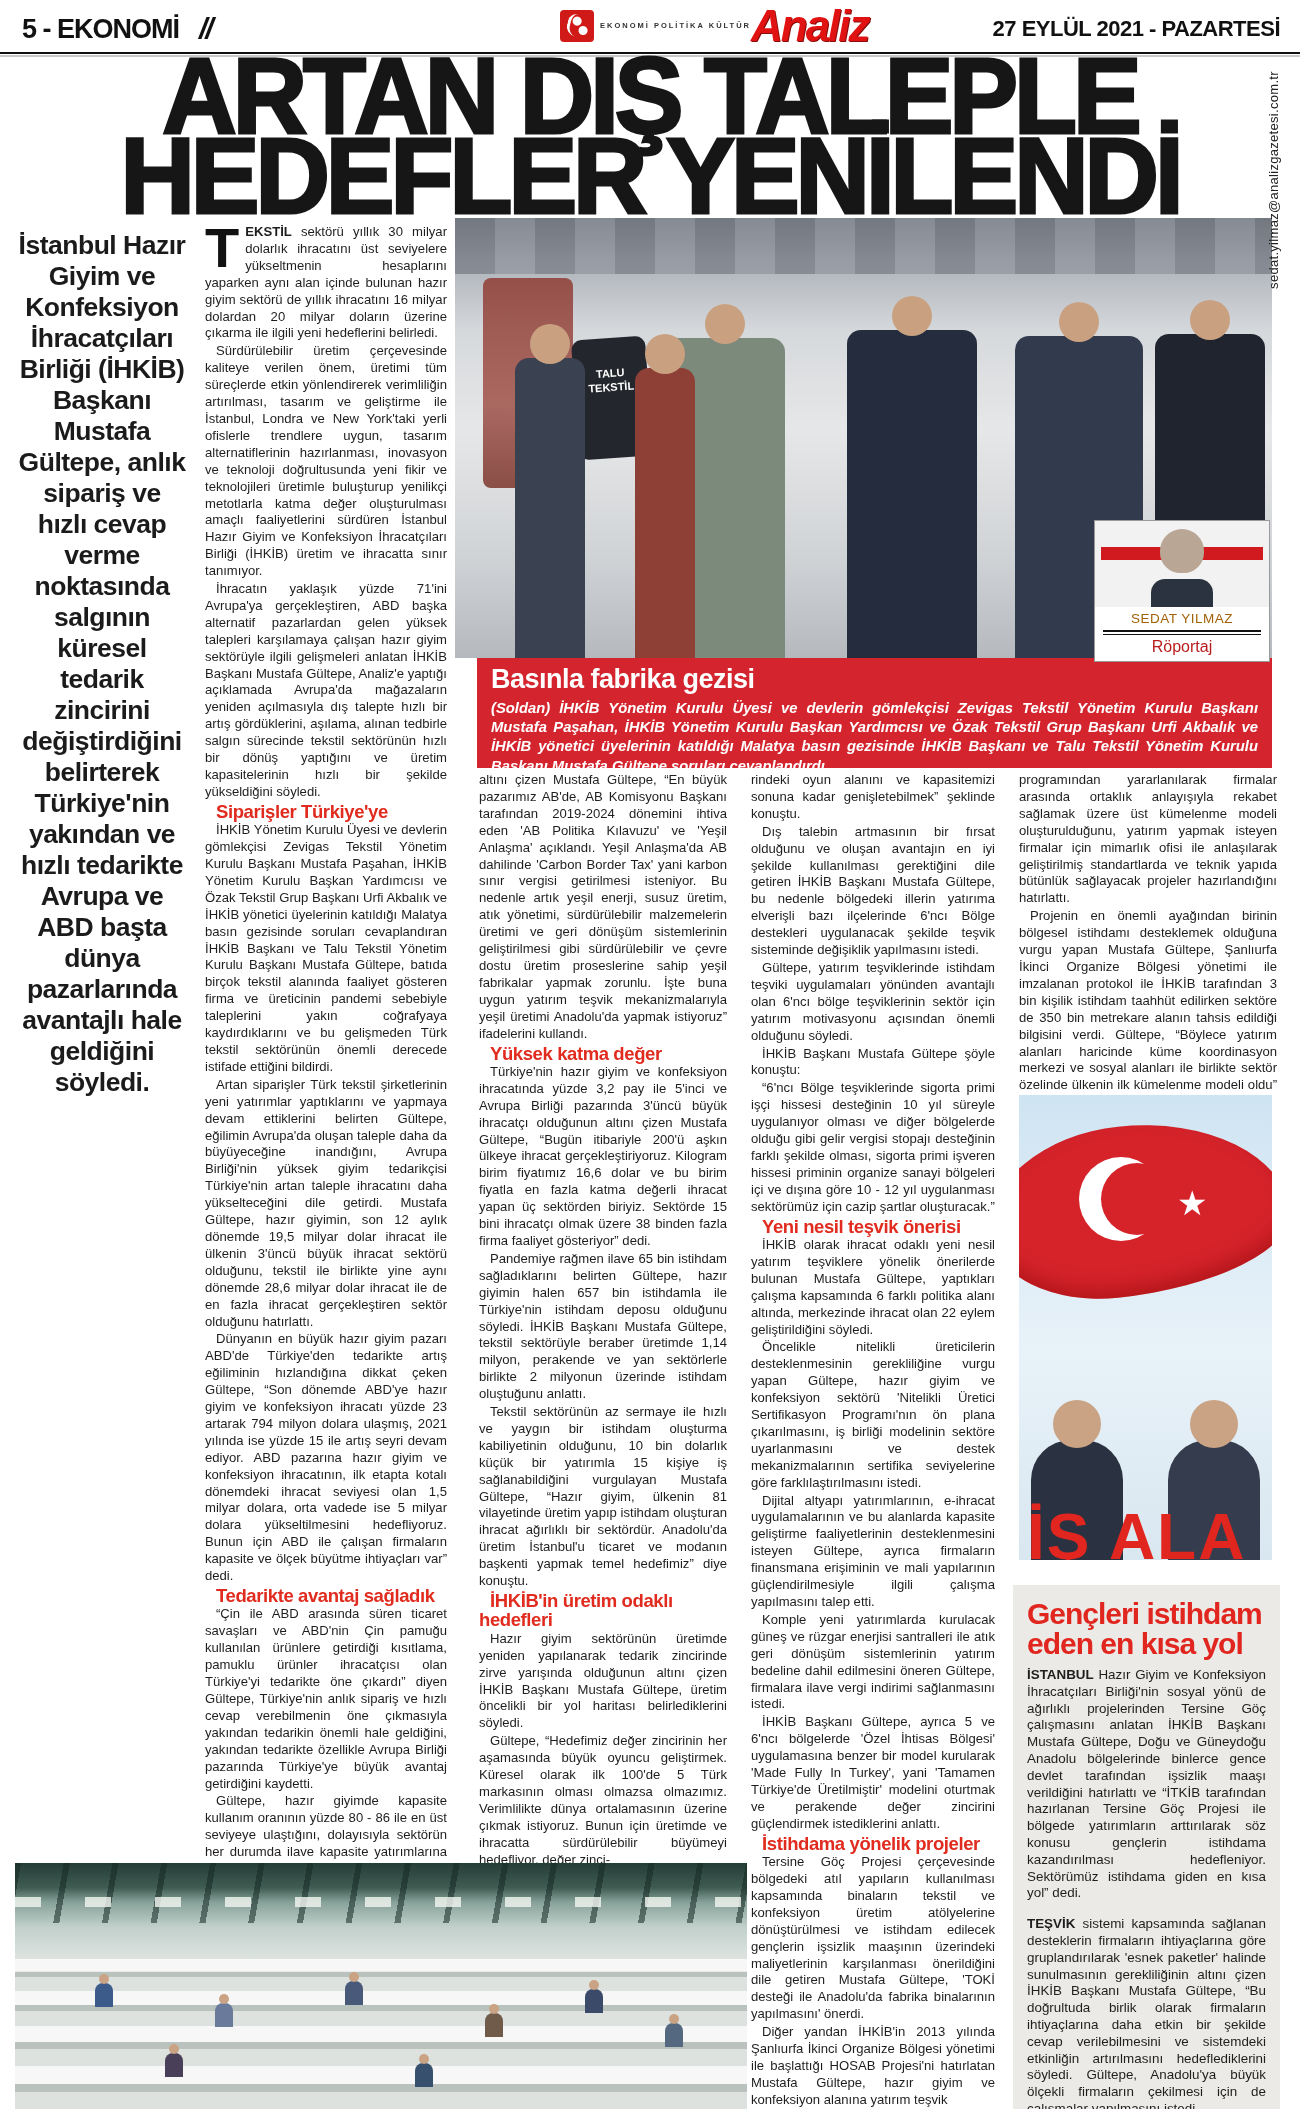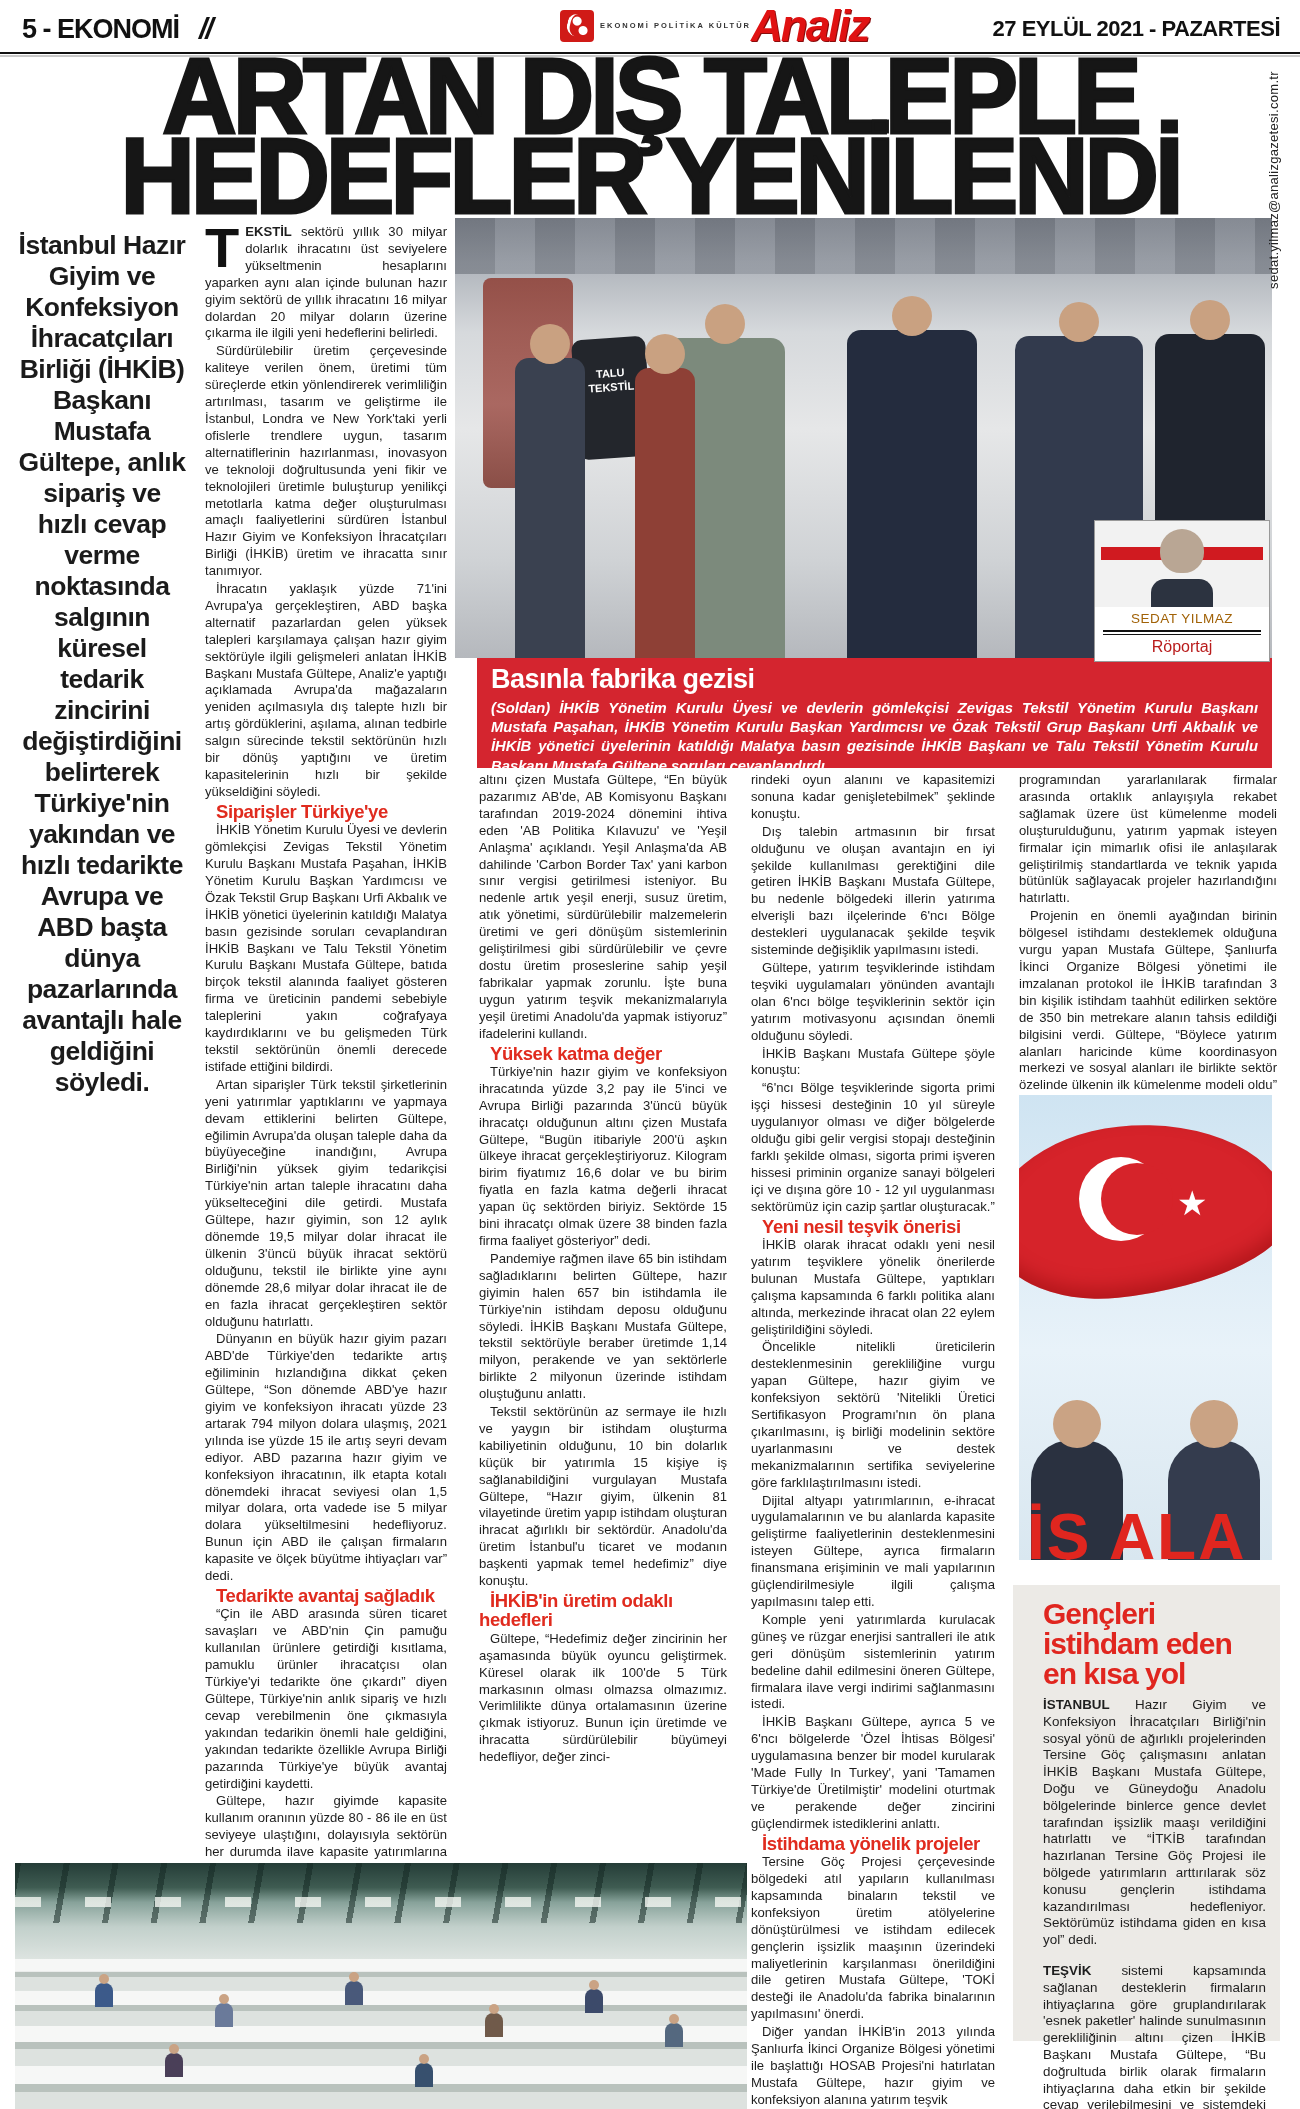--- a/index.html
+++ b/index.html
@@ -79,22 +79,22 @@
      box-shadow:inset 0 -10px 18px rgba(120,0,0,.35);}
   .flag-cres{position:absolute;left:60px;top:62px;width:84px;height:84px;border-radius:50%;background:#fff;}
   .flag-cres:after{content:"";position:absolute;left:22px;top:6px;width:72px;height:72px;border-radius:50%;background:#d6232a;}
   .flag-star{position:absolute;left:158px;top:88px;color:#fff;font-size:34px;}
   .flag-letters{position:absolute;left:8px;bottom:-14px;font-size:64px;font-weight:bold;color:#e0261f;
      letter-spacing:2px;white-space:nowrap;}
   .man{position:absolute;bottom:0;width:92px;height:120px;border-radius:40px 40px 0 0;background:#2a3140;}
   .man:before{content:"";position:absolute;top:-40px;left:50%;transform:translateX(-50%);
      width:48px;height:48px;border-radius:50%;background:#caa384;}
   
-  .gray-panel{left:1013px;top:1585px;width:267px;height:456px;background:#eceae6;
-     padding:14px 14px 0 30px;box-sizing:border-box;}
+  .gray-panel{left:1013px;top:1585px;width:267px;height:524px;background:#eceae6;
+     padding:14px 14px 0 14px;box-sizing:border-box;}
   .box-head{font-size:30px;line-height:30px;font-weight:bold;color:#e0261f;letter-spacing:-1px;margin:0 0 8px 0;}
   .box-body{font-size:13.4px;line-height:16.8px;text-align:justify;color:#1e1e1e;}
   .box-lead{font-weight:bold;}
   .box2{margin-top:14px;}
   
   .factory{left:15px;top:1863px;width:732px;height:246px;overflow:hidden;
      background:linear-gradient(180deg,#253d38 0%,#3f5c52 10%,#87a29a 16%,#c2d0cb 26%,#e3e8e5 42%,#d4dad6 100%);}
   .beams{position:absolute;left:0;top:0;width:100%;height:60px;
      background:repeating-linear-gradient(100deg,rgba(20,40,35,.55) 0 6px,transparent 6px 48px);}
   .lights{position:absolute;left:0;top:34px;width:100%;height:10px;
@@ -147,20 +147,21 @@
     <p>Avrupa Birliği Yeşil Mutabakatı ile birlikte sürdürülebilir üretimde sektörün mevcut altyapısının rakiplerine göre daha ileride olmasının sektör için avantaj oluşturduğunun</p>
   </div>
 
   <div class="abs col" style="left:479px;top:772px;width:248px;">
     <p class="noindent">altını çizen Mustafa Gültepe, “En büyük pazarımız AB'de, AB Komisyonu Başkanı tarafından 2019-2024 dönemini ihtiva eden 'AB Politika Kılavuzu' ve 'Yeşil Anlaşma' açıklandı. Yeşil Anlaşma'da AB dahilinde 'Carbon Border Tax' yani karbon sınır vergisi getirilmesi isteniyor. Bu nedenle artık yeşil enerji, susuz üretim, atık yönetimi, sürdürülebilir malzemelerin üretimi ve geri dönüşüm sistemlerinin geliştirilmesi gibi sürdürülebilir ve çevre dostu üretim proseslerine sahip yeşil fabrikalar yapmak zorunlu. İşte buna uygun yatırım teşvik mekanizmalarıyla yeşil üretimi Anadolu'da yapmak istiyoruz” ifadelerini kullandı.</p>
     <p class="subhead">Yüksek katma değer</p>
     <p>Türkiye'nin hazır giyim ve konfeksiyon ihracatında yüzde 3,2 pay ile 5'inci ve Avrupa Birliği pazarında 3'üncü büyük ihracatçı olduğunun altını çizen Mustafa Gültepe, “Bugün itibariyle 200'ü aşkın ülkeye ihracat gerçekleştiriyoruz. Kilogram birim fiyatımız 16,6 dolar ve bu birim fiyatla en fazla katma değerli ihracat yapan üç sektörden biriyiz. Sektörde 15 bini ihracatçı olmak üzere 38 binden fazla firma faaliyet gösteriyor” dedi.</p>
     <p>Pandemiye rağmen ilave 65 bin istihdam sağladıklarını belirten Gültepe, hazır giyimin halen 657 bin istihdamla ile Türkiye'nin istihdam deposu olduğunu söyledi. İHKİB Başkanı Mustafa Gültepe, tekstil sektörüyle beraber üretimde 1,14 milyon, perakende ve yan sektörlerle birlikte 2 milyonun üzerinde istihdam oluştuğunu anlattı.</p>
     <p>Tekstil sektörünün az sermaye ile hızlı ve yaygın bir istihdam oluşturma kabiliyetinin olduğunu, 10 bin dolarlık küçük bir yatırımla 15 kişiye iş sağlanabildiğini vurgulayan Mustafa Gültepe, “Hazır giyim, ülkenin 81 vilayetinde üretim yapıp istihdam oluşturan ihracat ağırlıklı bir sektördür. Anadolu'da üretim İstanbul'u ticaret ve modanın başkenti yapmak temel hedefimiz” diye konuştu.</p>
     <p class="subhead">İHKİB'in üretim odaklı hedefleri</p>
+    <p>Hazır giyim sektörünün üretimde yeniden yapılanarak tedarik zincirinde zirve yarışında olduğunun altını çizen İHKİB Başkanı Mustafa Gültepe, üretim öncelikli bir yol haritası belirlediklerini söyledi.</p>
     <p>Gültepe, “Hedefimiz değer zincirinin her aşamasında büyük oyuncu geliştirmek. Küresel olarak ilk 100'de 5 Türk markasının olması olmazsa olmazımız. Verimlilikte dünya ortalamasının üzerine çıkmak istiyoruz. Bunun için üretimde ve ihracatta sürdürülebilir büyümeyi hedefliyor, değer zinci-</p>
   </div>
 
   <div class="abs col" style="left:751px;top:772px;width:244px;">
     <p class="noindent">rindeki oyun alanını ve kapasitemizi sonuna kadar genişletebilmek” şeklinde konuştu.</p>
     <p>Dış talebin artmasının bir fırsat olduğunu ve oluşan avantajın en iyi şekilde kullanılması gerektiğini dile getiren İHKİB Başkanı Mustafa Gültepe, bu nedenle bölgedeki illerin yatırıma elverişli bazı ilçelerinde 6'ncı Bölge destekleri uygulanacak şekilde teşvik sisteminde değişiklik yapılmasını istedi.</p>
     <p>Gültepe, yatırım teşviklerinde istihdam teşviki uygulamaları yönünden avantajlı olan 6'ncı bölge teşviklerinin sektör için yatırım motivasyonu açısından önemli olduğunu söyledi.</p>
     <p>İHKİB Başkanı Mustafa Gültepe şöyle konuştu:</p>
     <p>“6'ncı Bölge teşviklerinde sigorta primi işçi hissesi desteğinin 10 yıl süreyle uygulanıyor olması ve diğer bölgelerde olduğu gibi gelir vergisi stopajı desteğinin farklı şekilde olması, sigorta primi işveren hissesi priminin organize sanayi bölgeleri içi ve dışına göre 10 - 12 yıl uygulanması sektörümüz için cazip şartlar oluşturacak.”</p>
     <p class="subhead">Yeni nesil teşvik önerisi</p>

